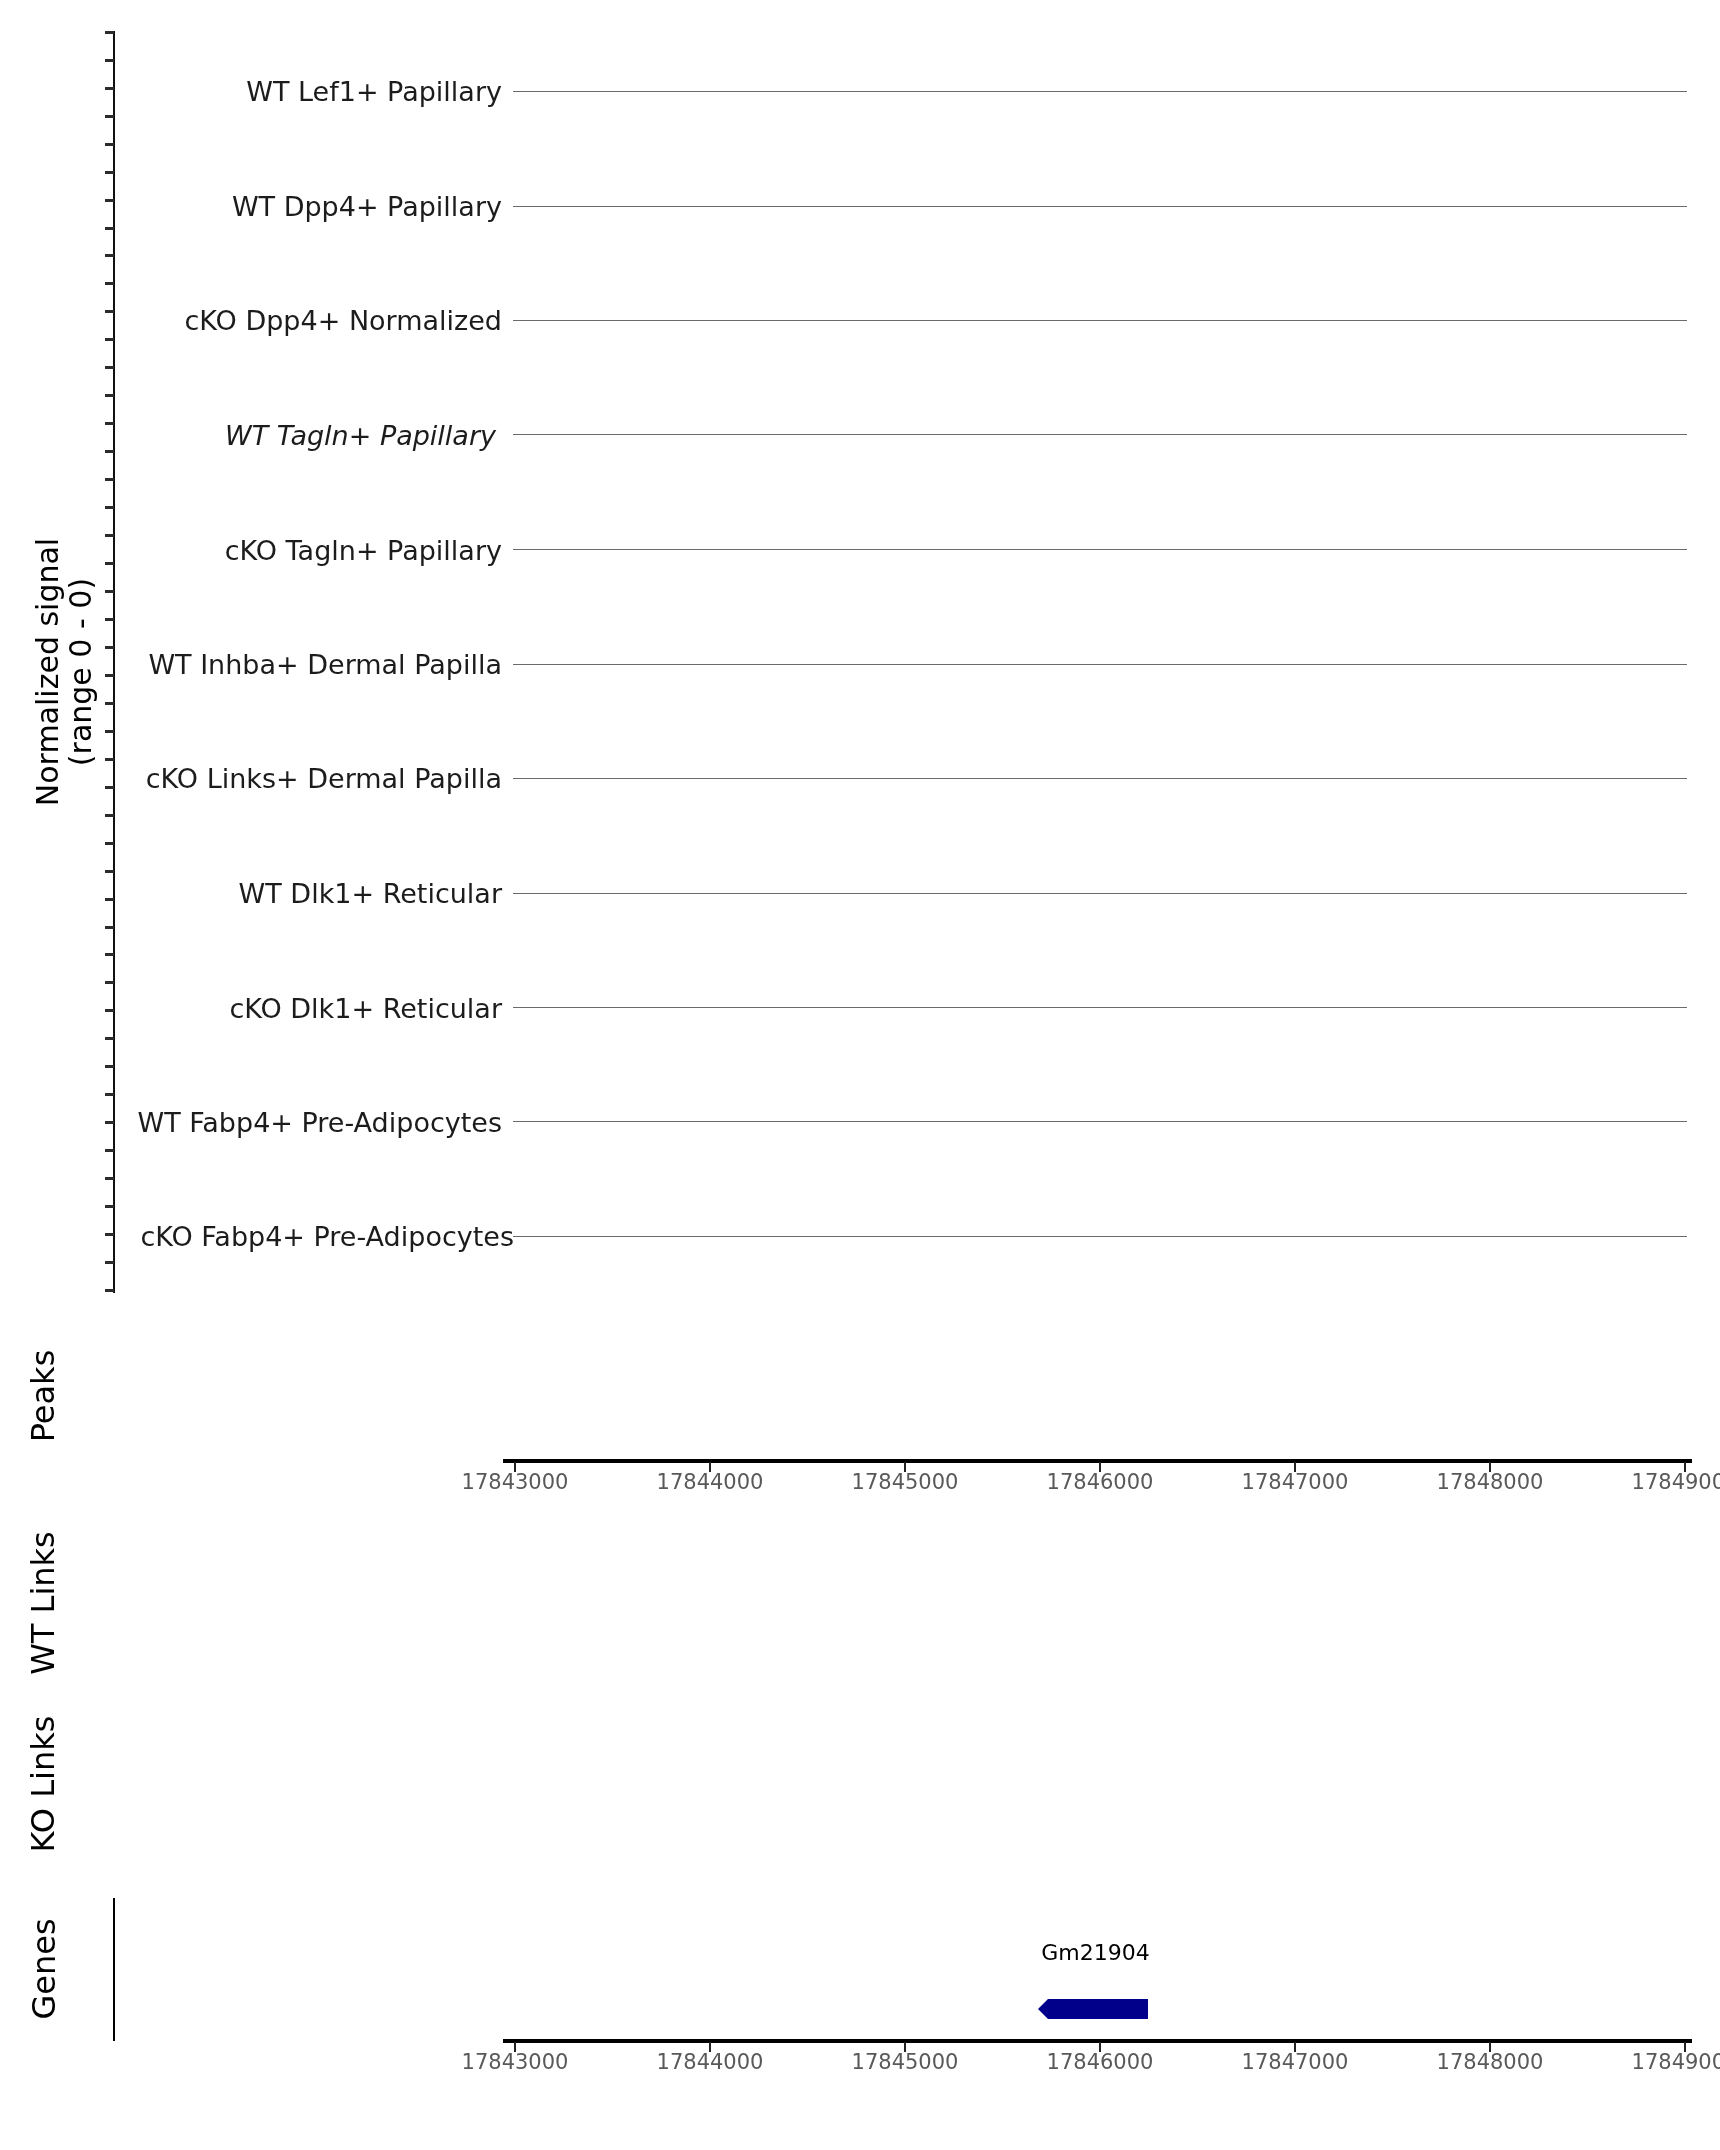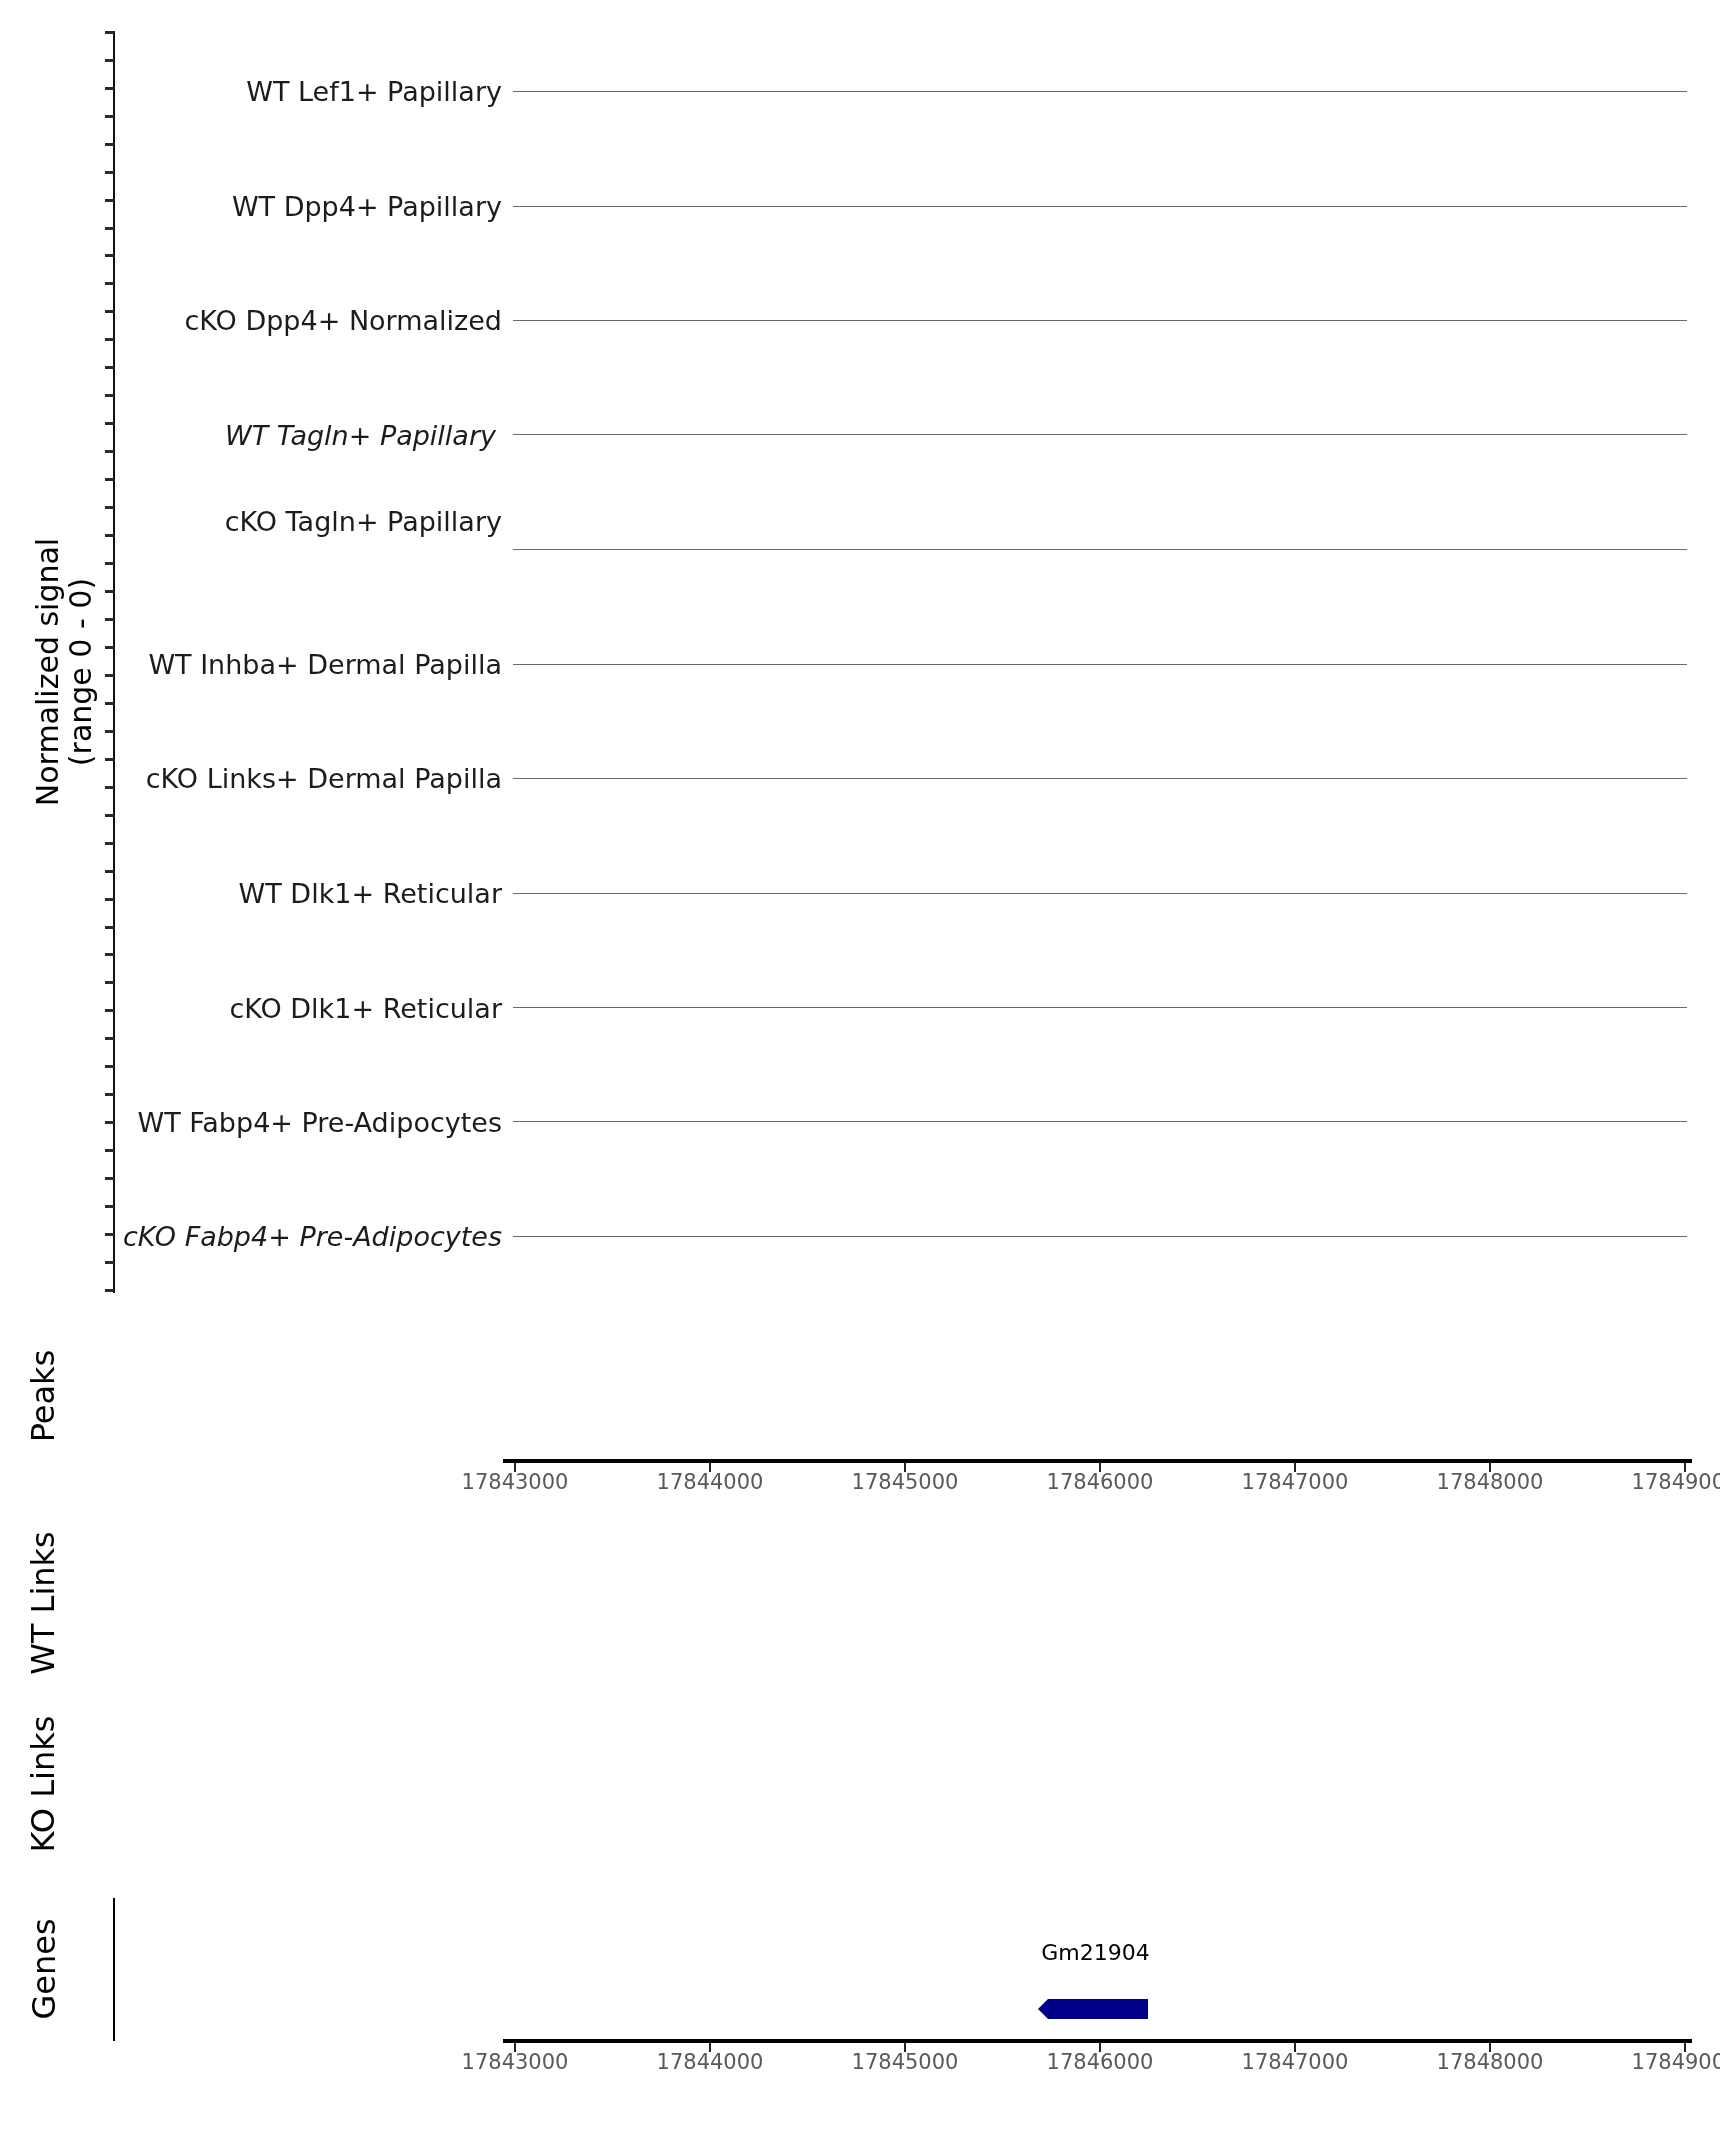--- a/index.html
+++ b/index.html
@@ -94,33 +94,33 @@
 
   <div id="signal-tracks">
       <div class="abs track-label" style="left: 72px; top: 72px;">WT Lef1+ Papillary</div>
       <div class="abs track-line" style="top: 91px; background: rgb(106, 106, 106);"></div>
       <div class="abs track-label" style="left: 72px; top: 187px;">WT Dpp4+ Papillary</div>
       <div class="abs track-line" style="top: 206px; background: rgb(106, 106, 106);"></div>
       <div class="abs track-label" style="left: 72px; top: 301px;">cKO Dpp4+ Normalized</div>
       <div class="abs track-line" style="top: 320px; background: rgb(106, 106, 106);"></div>
       <div class="abs track-label" style="left: 66px; top: 416px; font-style: italic;">WT Tagln+ Papillary</div>
       <div class="abs track-line" style="top: 434px; background: rgb(106, 106, 106);"></div>
-      <div class="abs track-label" style="left: 72px; top: 502px;">cKO Tagln+ Papillary</div>
+      <div class="abs track-label" style="left: 72px; top: 531px;">cKO Tagln+ Papillary</div>
       <div class="abs track-line" style="top: 549px; background: rgb(106, 106, 106);"></div>
       <div class="abs track-label" style="left: 72px; top: 645px;">WT Inhba+ Dermal Papilla</div>
       <div class="abs track-line" style="top: 664px; background: rgb(106, 106, 106);"></div>
       <div class="abs track-label" style="left: 72px; top: 759px;">cKO Links+ Dermal Papilla</div>
       <div class="abs track-line" style="top: 778px; background: rgb(106, 106, 106);"></div>
       <div class="abs track-label" style="left: 72px; top: 874px;">WT Dlk1+ Reticular</div>
       <div class="abs track-line" style="top: 893px; background: rgb(106, 106, 106);"></div>
       <div class="abs track-label" style="left: 72px; top: 989px;">cKO Dlk1+ Reticular</div>
       <div class="abs track-line" style="top: 1007px; background: rgb(106, 106, 106);"></div>
       <div class="abs track-label" style="left: 72px; top: 1103px;">WT Fabp4+ Pre-Adipocytes</div>
       <div class="abs track-line" style="top: 1121px; background: rgb(106, 106, 106);"></div>
-      <div class="abs track-label" style="left: 72px; top: 1217px; font-style: italic;">cKO Fabp4+ Pre-Adipocytes</div>
+      <div class="abs track-label" style="left: 84px; top: 1217px;">cKO Fabp4+ Pre-Adipocytes</div>
       <div class="abs track-line" style="top: 1236px; background: rgb(106, 106, 106);"></div>
     </div>
 
   <div class="abs rot side-label" style="left:-65px;top:1379px;">Peaks</div>
   <div class="abs rot side-label" style="left:-65px;top:1586px;">WT Links</div>
   <div class="abs rot side-label" style="left:-65px;top:1767px;">KO Links</div>
   <div class="abs rot side-label" style="left:-64px;top:1952px;">Genes</div>
 
   <div id="axis-mid">
       <div class="abs gx-line" style="top: 1459px;"></div>

